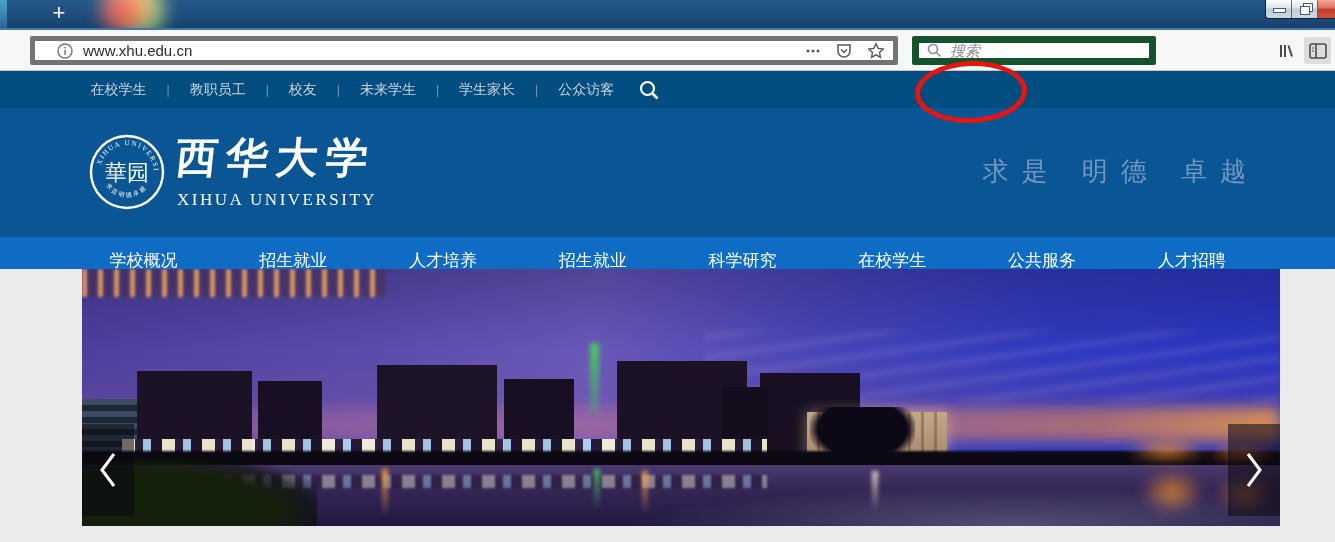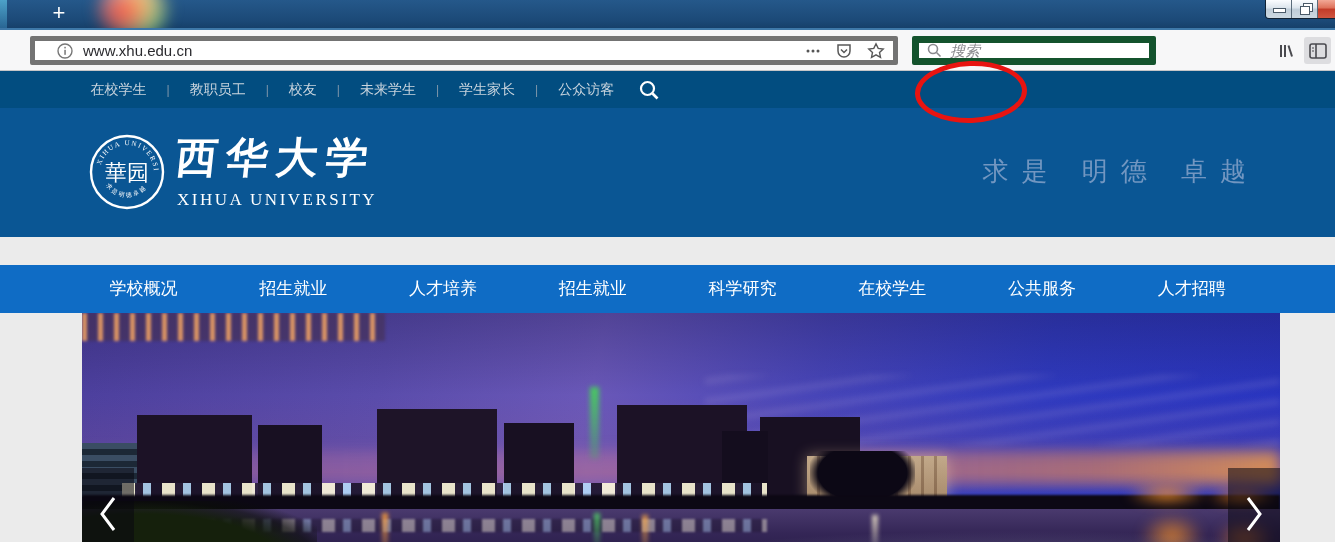--- a/index.html
+++ b/index.html
@@ -70,21 +70,21 @@
   #site-header { position:relative; height:129px; background:#0a5694; }
   .seal { position:absolute; left:88px; top:25px; }
   .brand-cn { position:absolute; left:176px; top:22px; color:#fff; font-size:42px; font-weight:700;
     font-family:"DejaVu Serif","Liberation Serif",serif; transform:skewX(-6deg); letter-spacing:8px; }
   .brand-en { position:absolute; left:177px; top:82px; color:#fff; font-size:17px;
     font-family:"Liberation Serif","DejaVu Serif",serif; letter-spacing:2.5px; }
   .motto { position:absolute; right:76px; top:46px; color:#7e9ec6; font-size:26px;
     font-family:"DejaVu Serif","Liberation Serif",serif; letter-spacing:13px; opacity:.9; }
 
   
-  #main-nav { height:48px; background:#0f6cc5;margin-top:28px; }
+  #main-nav { height:32px; background:#0f6cc5; }
   #main-nav .inner { width:1198px; height:100%; margin:0 auto; display:flex; }
   #main-nav a { flex:1; color:#fff; font-size:17px; text-align:center; line-height:48px;
     text-decoration:none; cursor:pointer; }
 
   
   #content { position:relative; height:257px; background:#ebebeb; }
   .hero { position:absolute; left:82px; top:0; width:1198px; height:257px; overflow:hidden; }
   .sky { position:absolute; inset:0;
     background:linear-gradient(102deg,#4c3f9d 0%,#5a4cab 25%,#6a58b8 42%,#4745b8 60%,#2f3abf 78%,#2834c0 100%); }
   .skyfade { position:absolute; inset:0;

